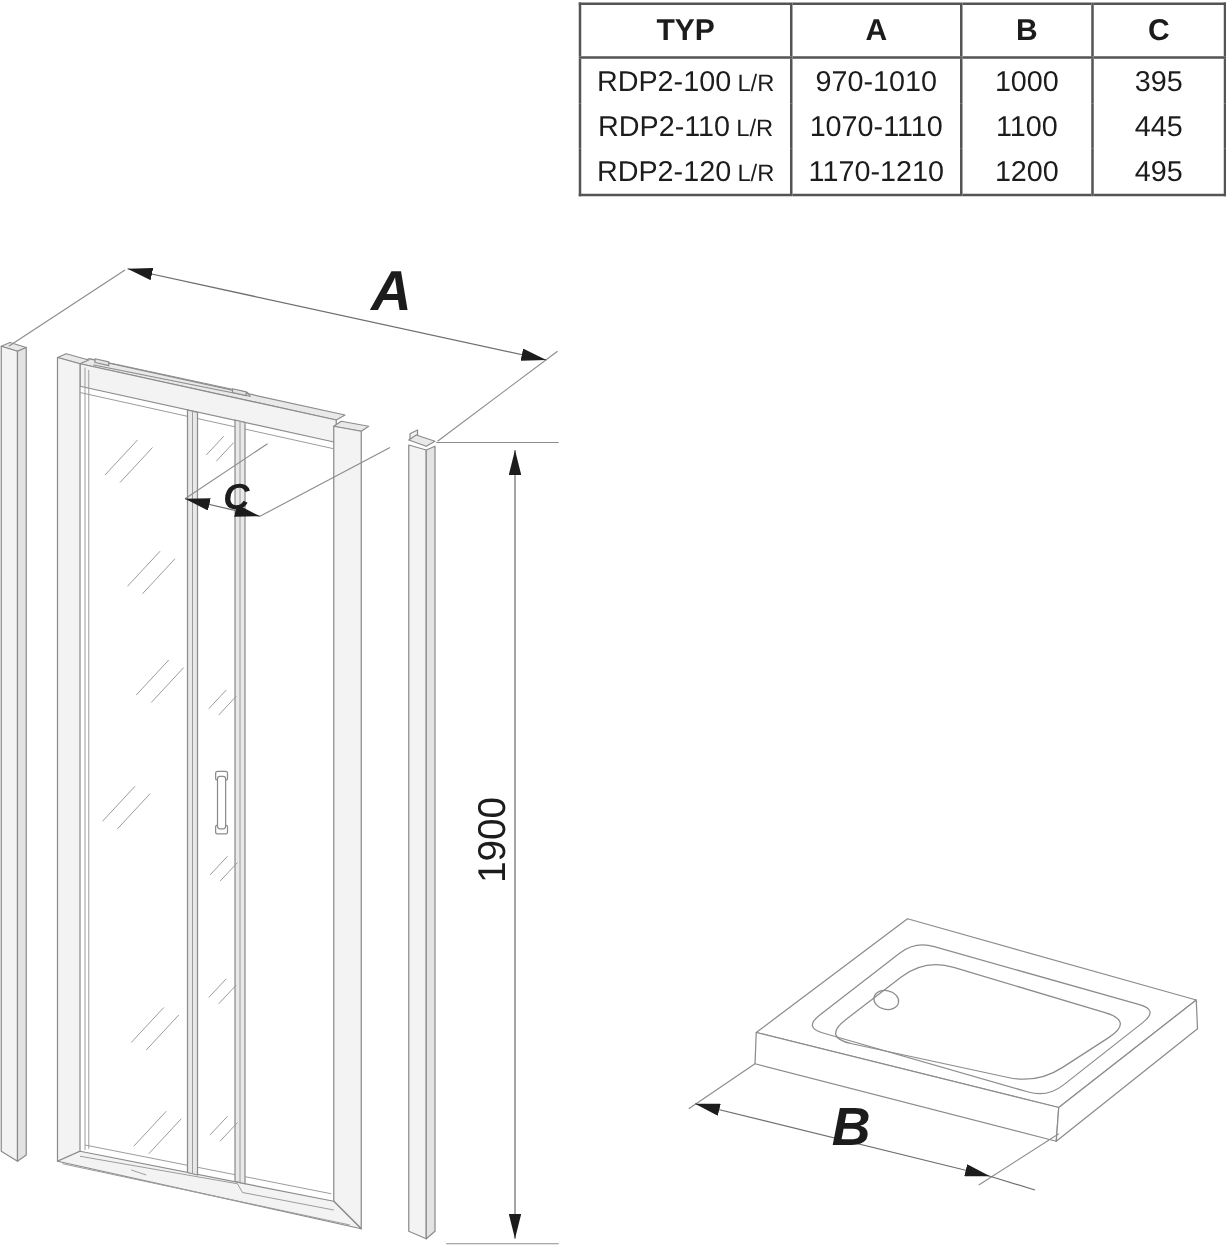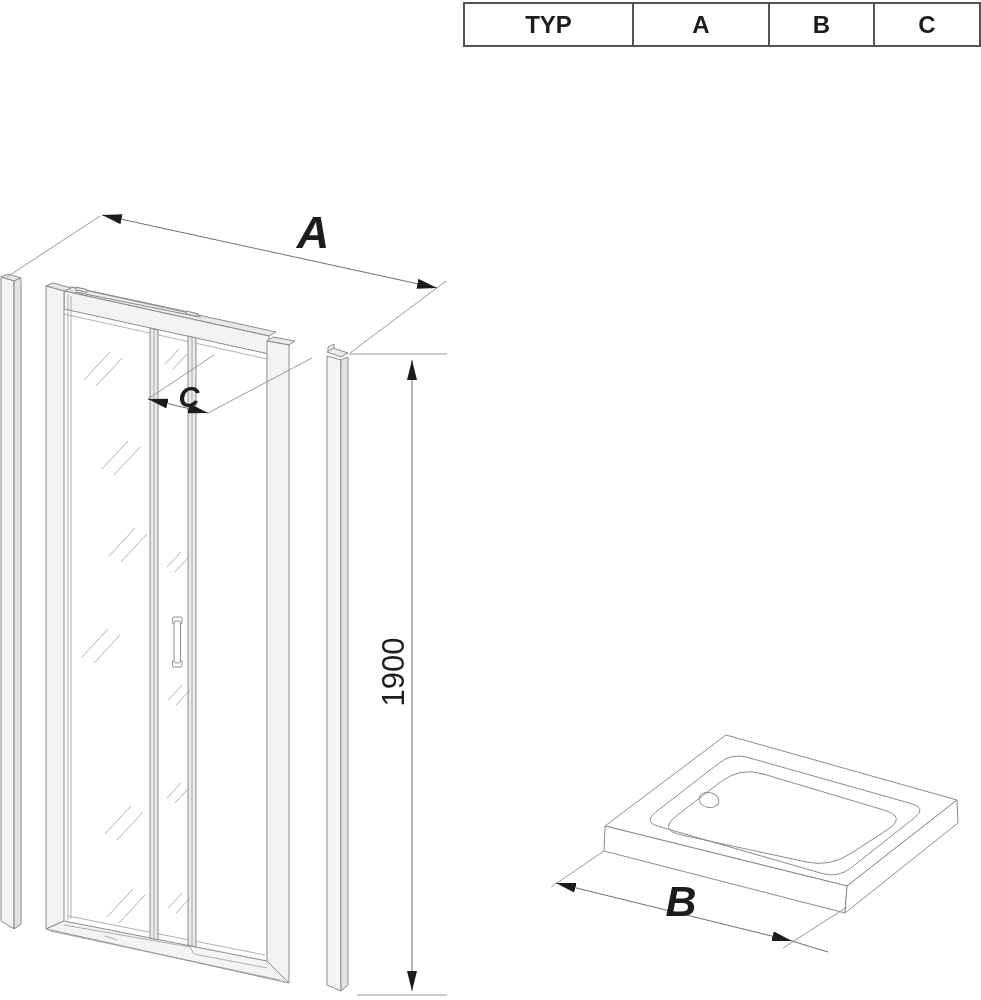--- a/index.html
+++ b/index.html
@@ -176,15 +176,33 @@
       </colgroup>
     <thead>
       <tr>
         <th>TYP</th>
         <th>A</th>
         <th>B</th>
         <th>C</th>
       </tr>
     </thead>
     <tbody>
+      <tr>
+        <td><span>RDP2-100</span><span class="sfx">L/R</span></td>
+        <td>970-1010</td>
+        <td>1000</td>
+        <td>395</td>
+      </tr>
+      <tr>
+        <td><span>RDP2-110</span><span class="sfx">L/R</span></td>
+        <td>1070-1110</td>
+        <td>1100</td>
+        <td>445</td>
+      </tr>
+      <tr>
+        <td><span>RDP2-120</span><span class="sfx">L/R</span></td>
+        <td>1170-1210</td>
+        <td>1200</td>
+        <td>495</td>
+      </tr>
     </tbody>
   </table>
 </div>
 
 </body></html>

